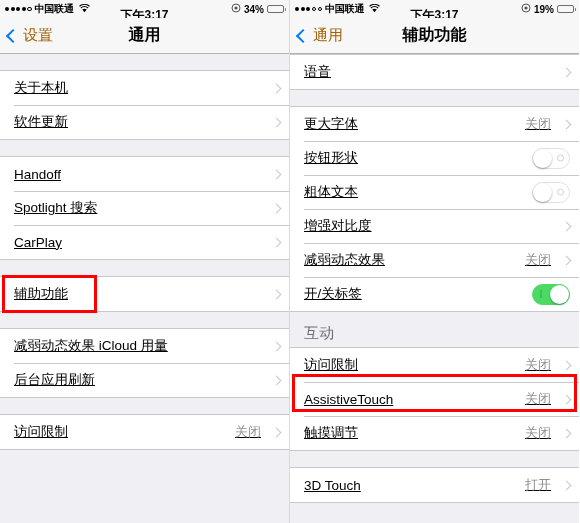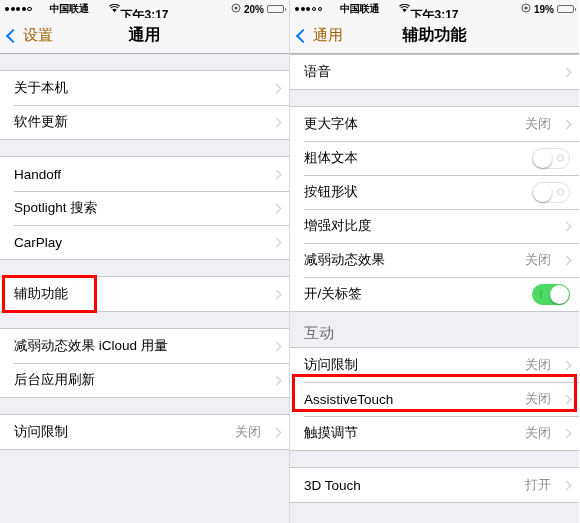--- a/index.html
+++ b/index.html
@@ -10,21 +10,21 @@
   }
   .screens{display:flex;width:580px;height:523px;}
   .phone{width:289px;height:523px;background:#efeff4;position:relative;overflow:hidden;}
   .phone.left{border-right:1px solid #d9d9d9;}
 
   
   .statusbar{
     height:18px;background:#f7f7f7;display:flex;align-items:center;
     padding:0 5px;font-size:10px;color:#000;font-weight:bold;position:relative;
   }
-  .sb-left{display:flex;align-items:center;gap:18px;}
+  .sb-left{display:flex;align-items:center;gap:3px;}
   .dots{display:flex;align-items:center;gap:1.5px;}
   .dot{width:4px;height:4px;border-radius:50%;background:#000;}
   .dot.empty{background:transparent;border:1px solid #000;width:2.5px;height:2.5px;}
   .carrier{font-size:10px;font-weight:bold;letter-spacing:-0.2px;}
   .wifi{margin-left:2px;display:inline-block;}
   .sb-center{
     position:absolute;left:0;right:0;text-align:center;
     font-size:12px;font-weight:bold;pointer-events:none;margin-top:12px;
   }
   .sb-right{margin-left:auto;display:flex;align-items:center;gap:3px;position:relative;z-index:2;}
@@ -51,21 +51,21 @@
     transform:rotate(45deg);margin-right:5px;margin-left:2px;
   }
   .nav-title{
     position:absolute;left:0;right:0;text-align:center;
     font-size:16px;font-weight:bold;color:#000;pointer-events:none;
   }
 
   
   .list{background:#efeff4;}
   .gap{background:#efeff4;}
-  .group{background:#fde047;border-top:1px solid #c8c7cc;border-bottom:1px solid #c8c7cc;}
+  .group{background:#fde047;border-top:1px solid #c8c7cc;border-bottom:1px solid #c8c7cc;text-decoration:underline;}
   .grouphdr{
     background:#efeff4;font-size:15px;color:#6d6d72;
     padding:12px 0 4px 14px;letter-spacing:.2px;
   }
   .row{
     height:34px;display:flex;align-items:center;padding:0 9px 0 14px;
     background:#fff;position:relative;box-sizing:border-box;
   }
   .row + .row:before{
     content:"";position:absolute;left:14px;right:0;top:0;height:1px;background:#c8c7cc;
@@ -127,21 +127,21 @@
         </span>
       </div>
       <div class="sb-center">下午3:17</div>
       <div class="sb-right">
         <span class="alarm">
           <svg width="10" height="10" viewBox="0 0 10 10">
               <circle cx="5" cy="5" r="4" fill="none" stroke="#555" stroke-width="1"></circle>
               <circle cx="5" cy="5" r="1.6" fill="#555"></circle>
             </svg>
         </span>
-        <span class="batt-pct">20%</span>
+        <span class="batt-pct">34%</span>
         <span class="battery"><span class="fill" style="width: 20%;"></span></span>
       </div>
     </div>
 
     <div class="navbar">
       <div class="back">
         <span class="chev"></span>
         <span>设置</span>
       </div>
       <div class="nav-title">通用</div>
@@ -254,34 +254,34 @@
           </div>
         </div>
         <div class="gap" style="height:16px"></div>
         <div class="group">
           <div class="row">
             <span class="label">更大字体</span>
             <span class="value">关闭</span>
             <span class="arrow"></span>
           </div>
           <div class="row">
+            <span class="label">按钮形状</span>
+            <span class="switch off">
+              <span class="mark"></span>
+              <span class="knob"></span>
+            </span>
+          </div>
+          <div class="row">
             <span class="label">粗体文本</span>
             <span class="switch off">
               <span class="mark"></span>
               <span class="knob"></span>
             </span>
           </div>
           <div class="row">
-            <span class="label">按钮形状</span>
-            <span class="switch off">
-              <span class="mark"></span>
-              <span class="knob"></span>
-            </span>
-          </div>
-          <div class="row">
             <span class="label">增强对比度</span>
             <span class="arrow"></span>
           </div>
           <div class="row">
             <span class="label">减弱动态效果</span>
             <span class="value">关闭</span>
             <span class="arrow"></span>
           </div>
           <div class="row">
             <span class="label">开/关标签</span>

